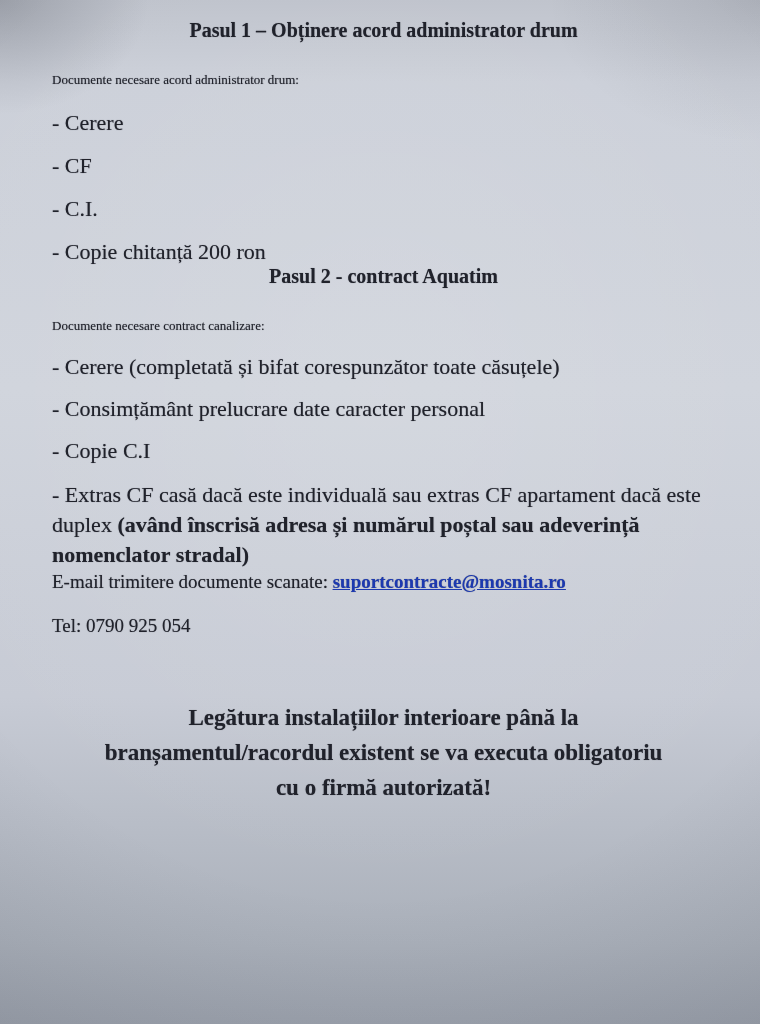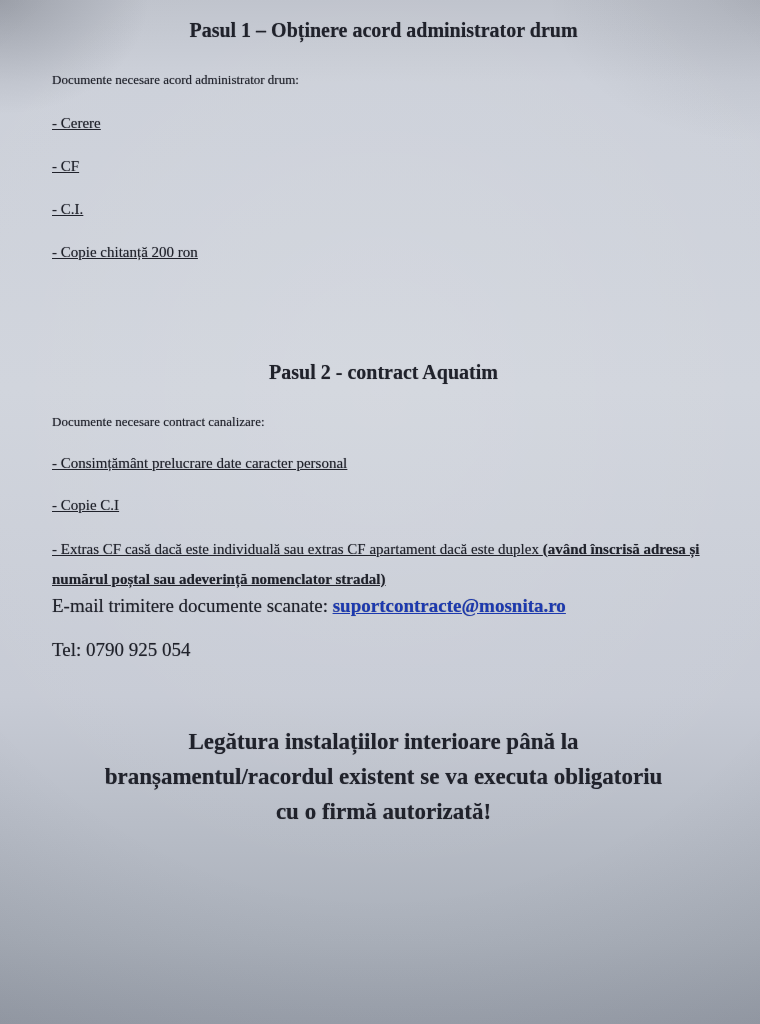--- a/index.html
+++ b/index.html
@@ -23,23 +23,23 @@
     padding: 18px 45px 0 52px;
     text-shadow: 0 0 1px rgba(28,30,40,0.45);
   }
   p, h1 { margin: 0; }
   .section-title {
     font-size: 20px;
     line-height: 24px;
     font-weight: bold;
     text-align: center;
   }
-  .section-title.second { margin-top: 96px; }
+  .section-title.second { }
   .intro { font-size: 13px; line-height: 24px; margin-top: 26px; }
-  .item  { font-size: 15px; line-height: 24px; margin-top: 19px; text-decoration: underline; }
+  .item  { font-size: 22px; line-height: 24px; margin-top: 19px; }
   .item.s2 { margin-top: 16px; line-height: 26px; }
   .item.extras { margin-top: 16px; line-height: 30px; }
   .item.extras strong, .email-line strong { font-weight: bold; text-align: center; }
   .email-line { font-size: 19px; line-height: 24px; }
   .email-link {
     color: #1c39b0;
     font-weight: bold;
     text-decoration: underline;
     cursor: pointer;
   }
@@ -63,20 +63,21 @@
 
   <p class="item">- Cerere</p>
   <p class="item">- CF</p>
   <p class="item">- C.I.</p>
   <p class="item">- Copie chitanță 200 ron</p>
 
   <h1 class="section-title second">Pasul 2 - contract Aquatim</h1>
 
   <p class="intro">Documente necesare contract canalizare:</p>
 
+  <p class="item s2">- Cerere (completată și bifat corespunzător toate căsuțele)</p>
   <p class="item s2">- Consimțământ prelucrare date caracter personal</p>
   <p class="item s2">- Copie C.I</p>
 
   <p class="item extras">
     <span>- Extras CF casă dacă este individuală sau extras CF apartament dacă este duplex </span><strong>(având înscrisă adresa și numărul poștal sau adeverință nomenclator stradal)</strong>
   </p>
 
   <p class="email-line">
     <span>E-mail trimitere documente scanate: </span><a class="email-link">suportcontracte@mosnita.ro</a>
   </p>

